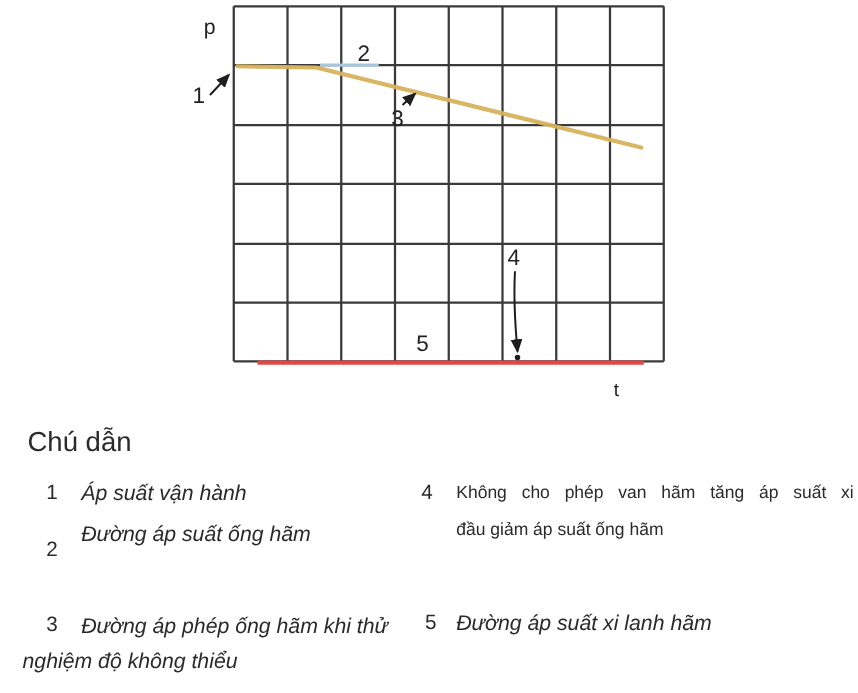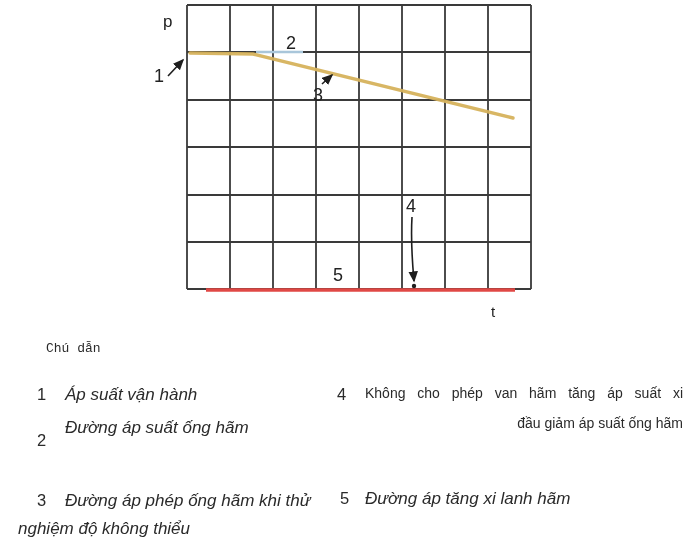--- a/index.html
+++ b/index.html
@@ -2,26 +2,26 @@
 <html><head>
 <meta charset="utf-8">
 <style>
   html,body{margin:0;padding:0;}
   body{
     width:686px;height:554px;position:relative;background:#ffffff;
     font-family:"Liberation Sans","DejaVu Sans",sans-serif;
     color:#2a2a2a;overflow:hidden;
   }
   .chart-wrap{position:absolute;left:0;top:0;width:686px;height:330px;}
-  .legend-title{position:absolute;left:46px;top:341px;font-size:13px;font-family:Liberation Mono, monospace;}
+  .legend-title{position:absolute;left:22px;top:341px;font-size:22px;}
   .num{position:absolute;font-size:16.5px;}
   .txt{position:absolute;font-size:17px;white-space:nowrap;font-style:italic;}
   .wrap-col{position:absolute;font-size:14px;line-height:30px;}
   .jline{width:318px;text-align:justify;text-align-last:justify;}
-  .lline{width:318px;text-align:right;}
+  .lline{width:318px;text-align:left;}
   svg text{font-family:"Liberation Sans","DejaVu Sans",sans-serif;fill:#222222;}
 </style>
 </head>
 <body>
 
 <div class="chart-wrap">
   <svg width="686" height="330" viewBox="0 0 686 330">
     <defs>
       <marker id="ah" markerWidth="8" markerHeight="8" refX="6" refY="3" orient="auto">
         <polygon points="0,0 7,3 0,6" fill="#1e1e1e"></polygon>
@@ -68,13 +68,13 @@
 <div class="txt" style="left:65px;top:491px">Đường áp phép ống hãm khi thử</div>
 <div class="txt" style="left:18px;top:519px">nghiệm độ không thiểu</div>
 
 <div class="num" style="left:337px;top:385px">4</div>
 <div class="wrap-col" style="left:365px;top:378px">
   <div class="jline">Không cho phép van hãm tăng áp suất xi</div>
   <div class="lline">đầu giảm áp suất ống hãm</div>
 </div>
 
 <div class="num" style="left:340px;top:489px">5</div>
-<div class="txt" style="left:365px;top:489px">Đường áp tăng xi lanh hãm</div>
+<div class="txt" style="left:365px;top:489px">Đường áp suất xi lanh hãm</div>
 
 </body></html>

